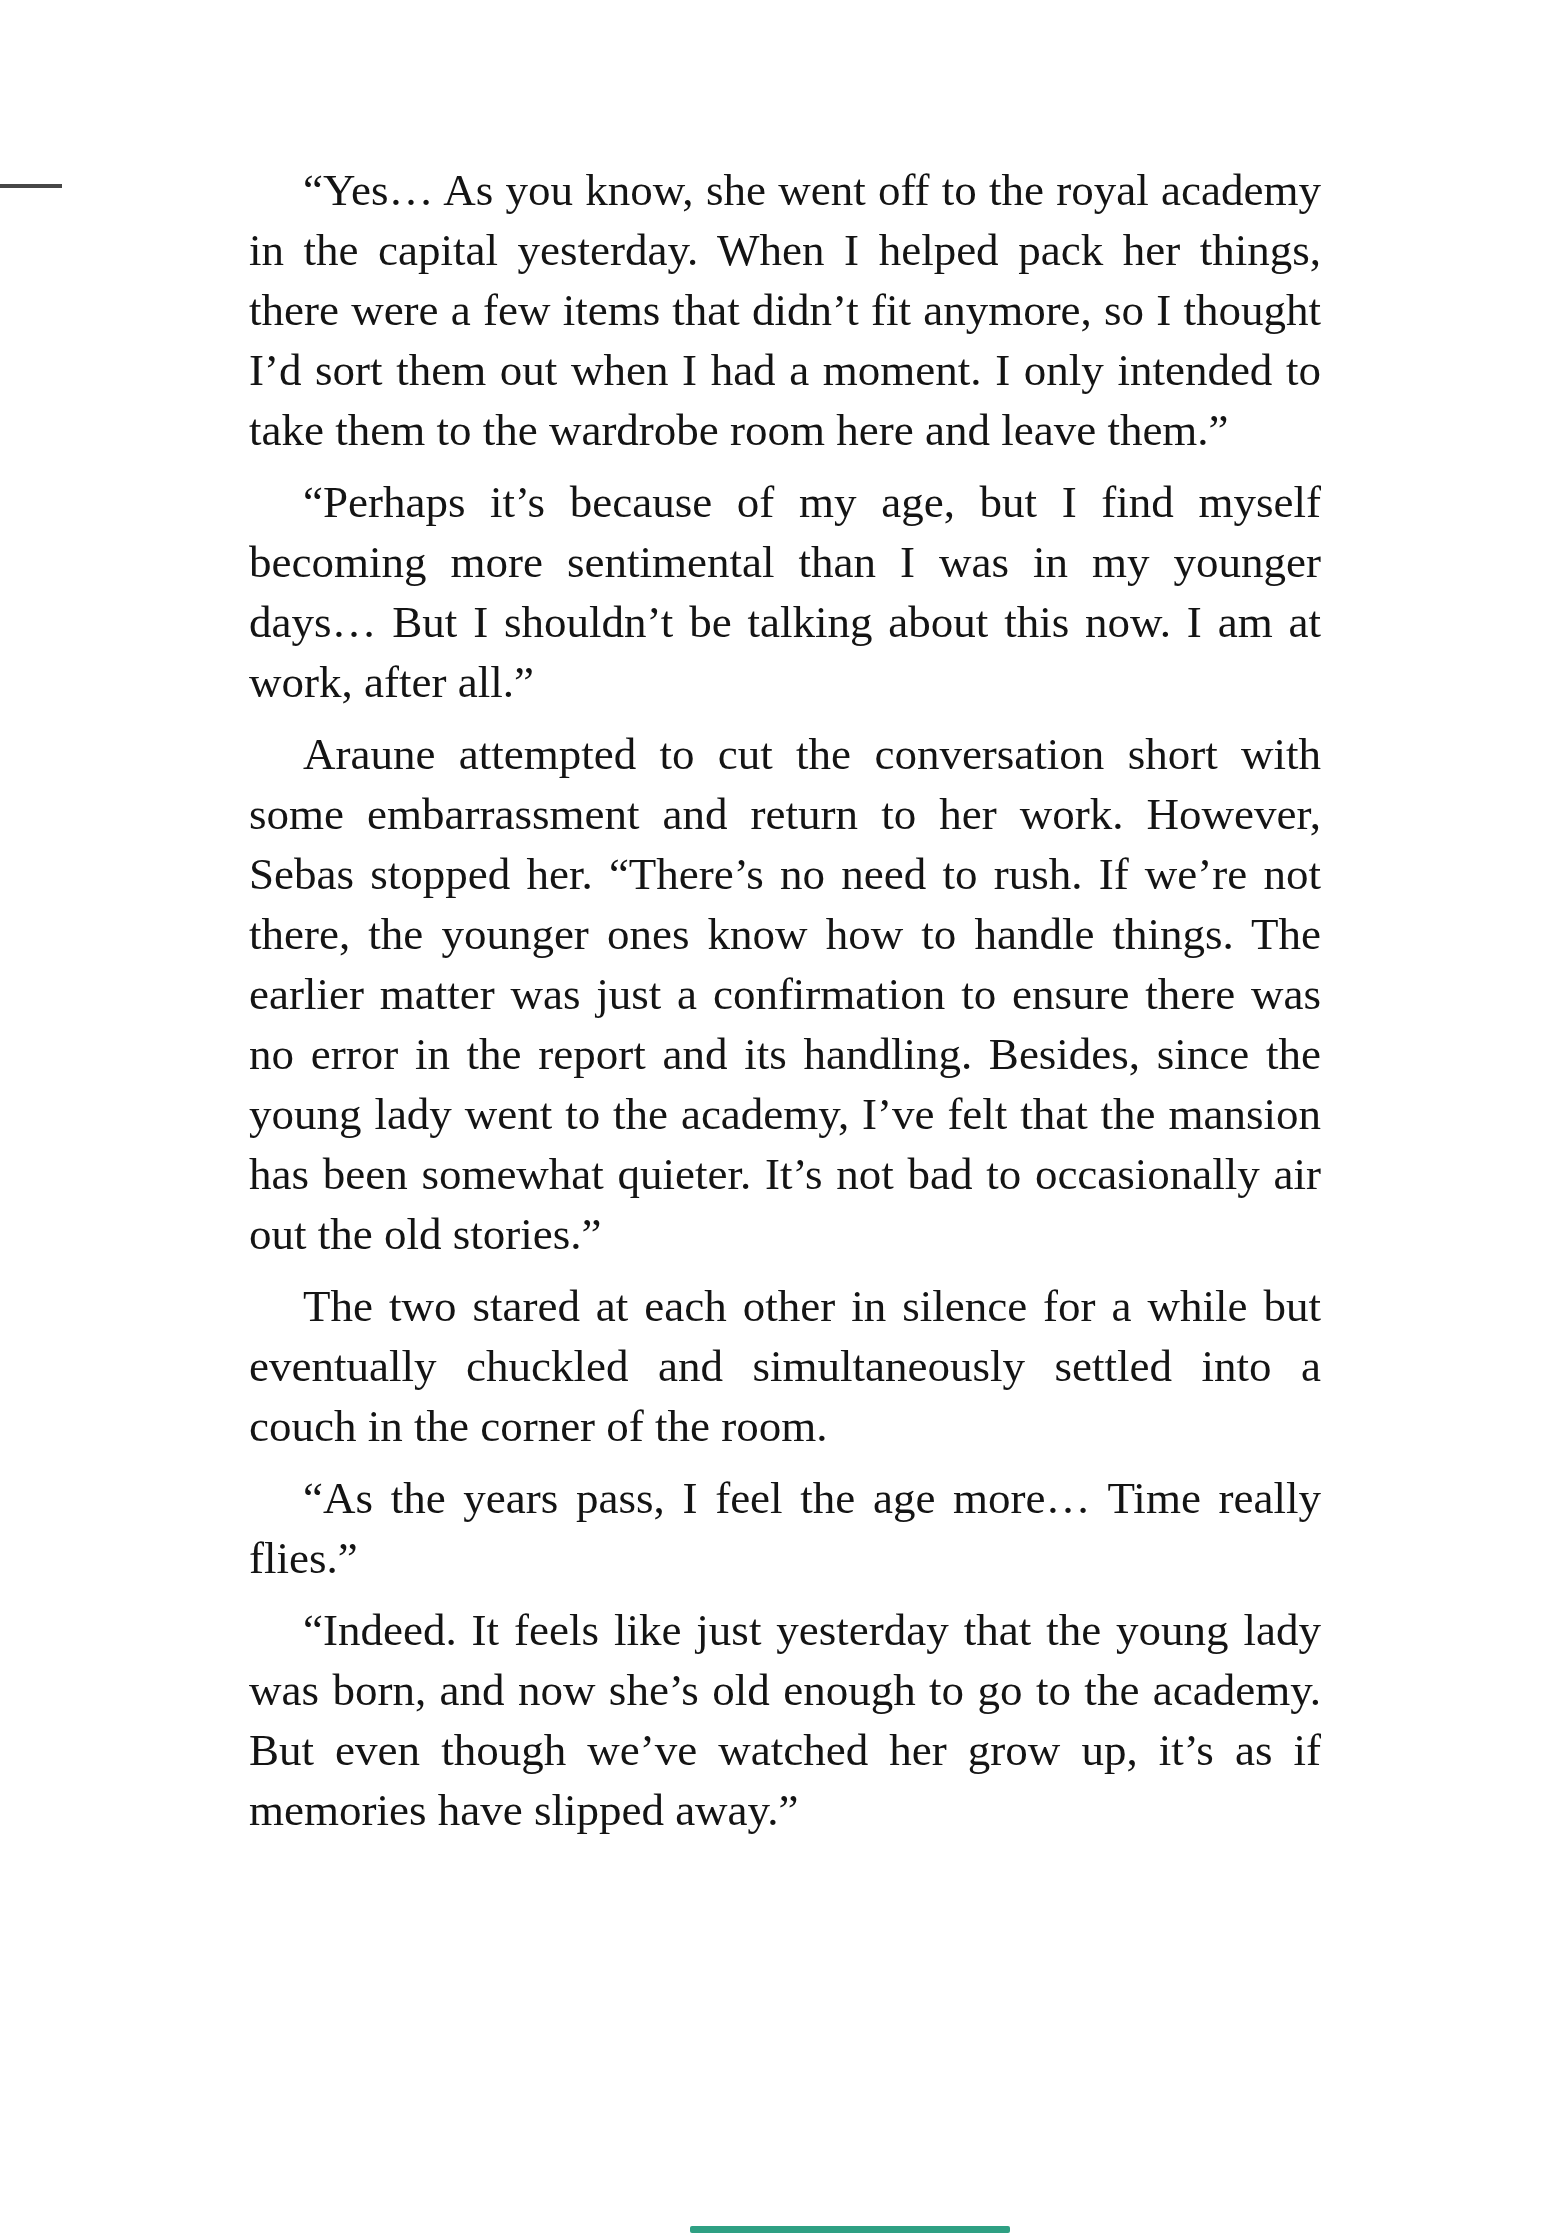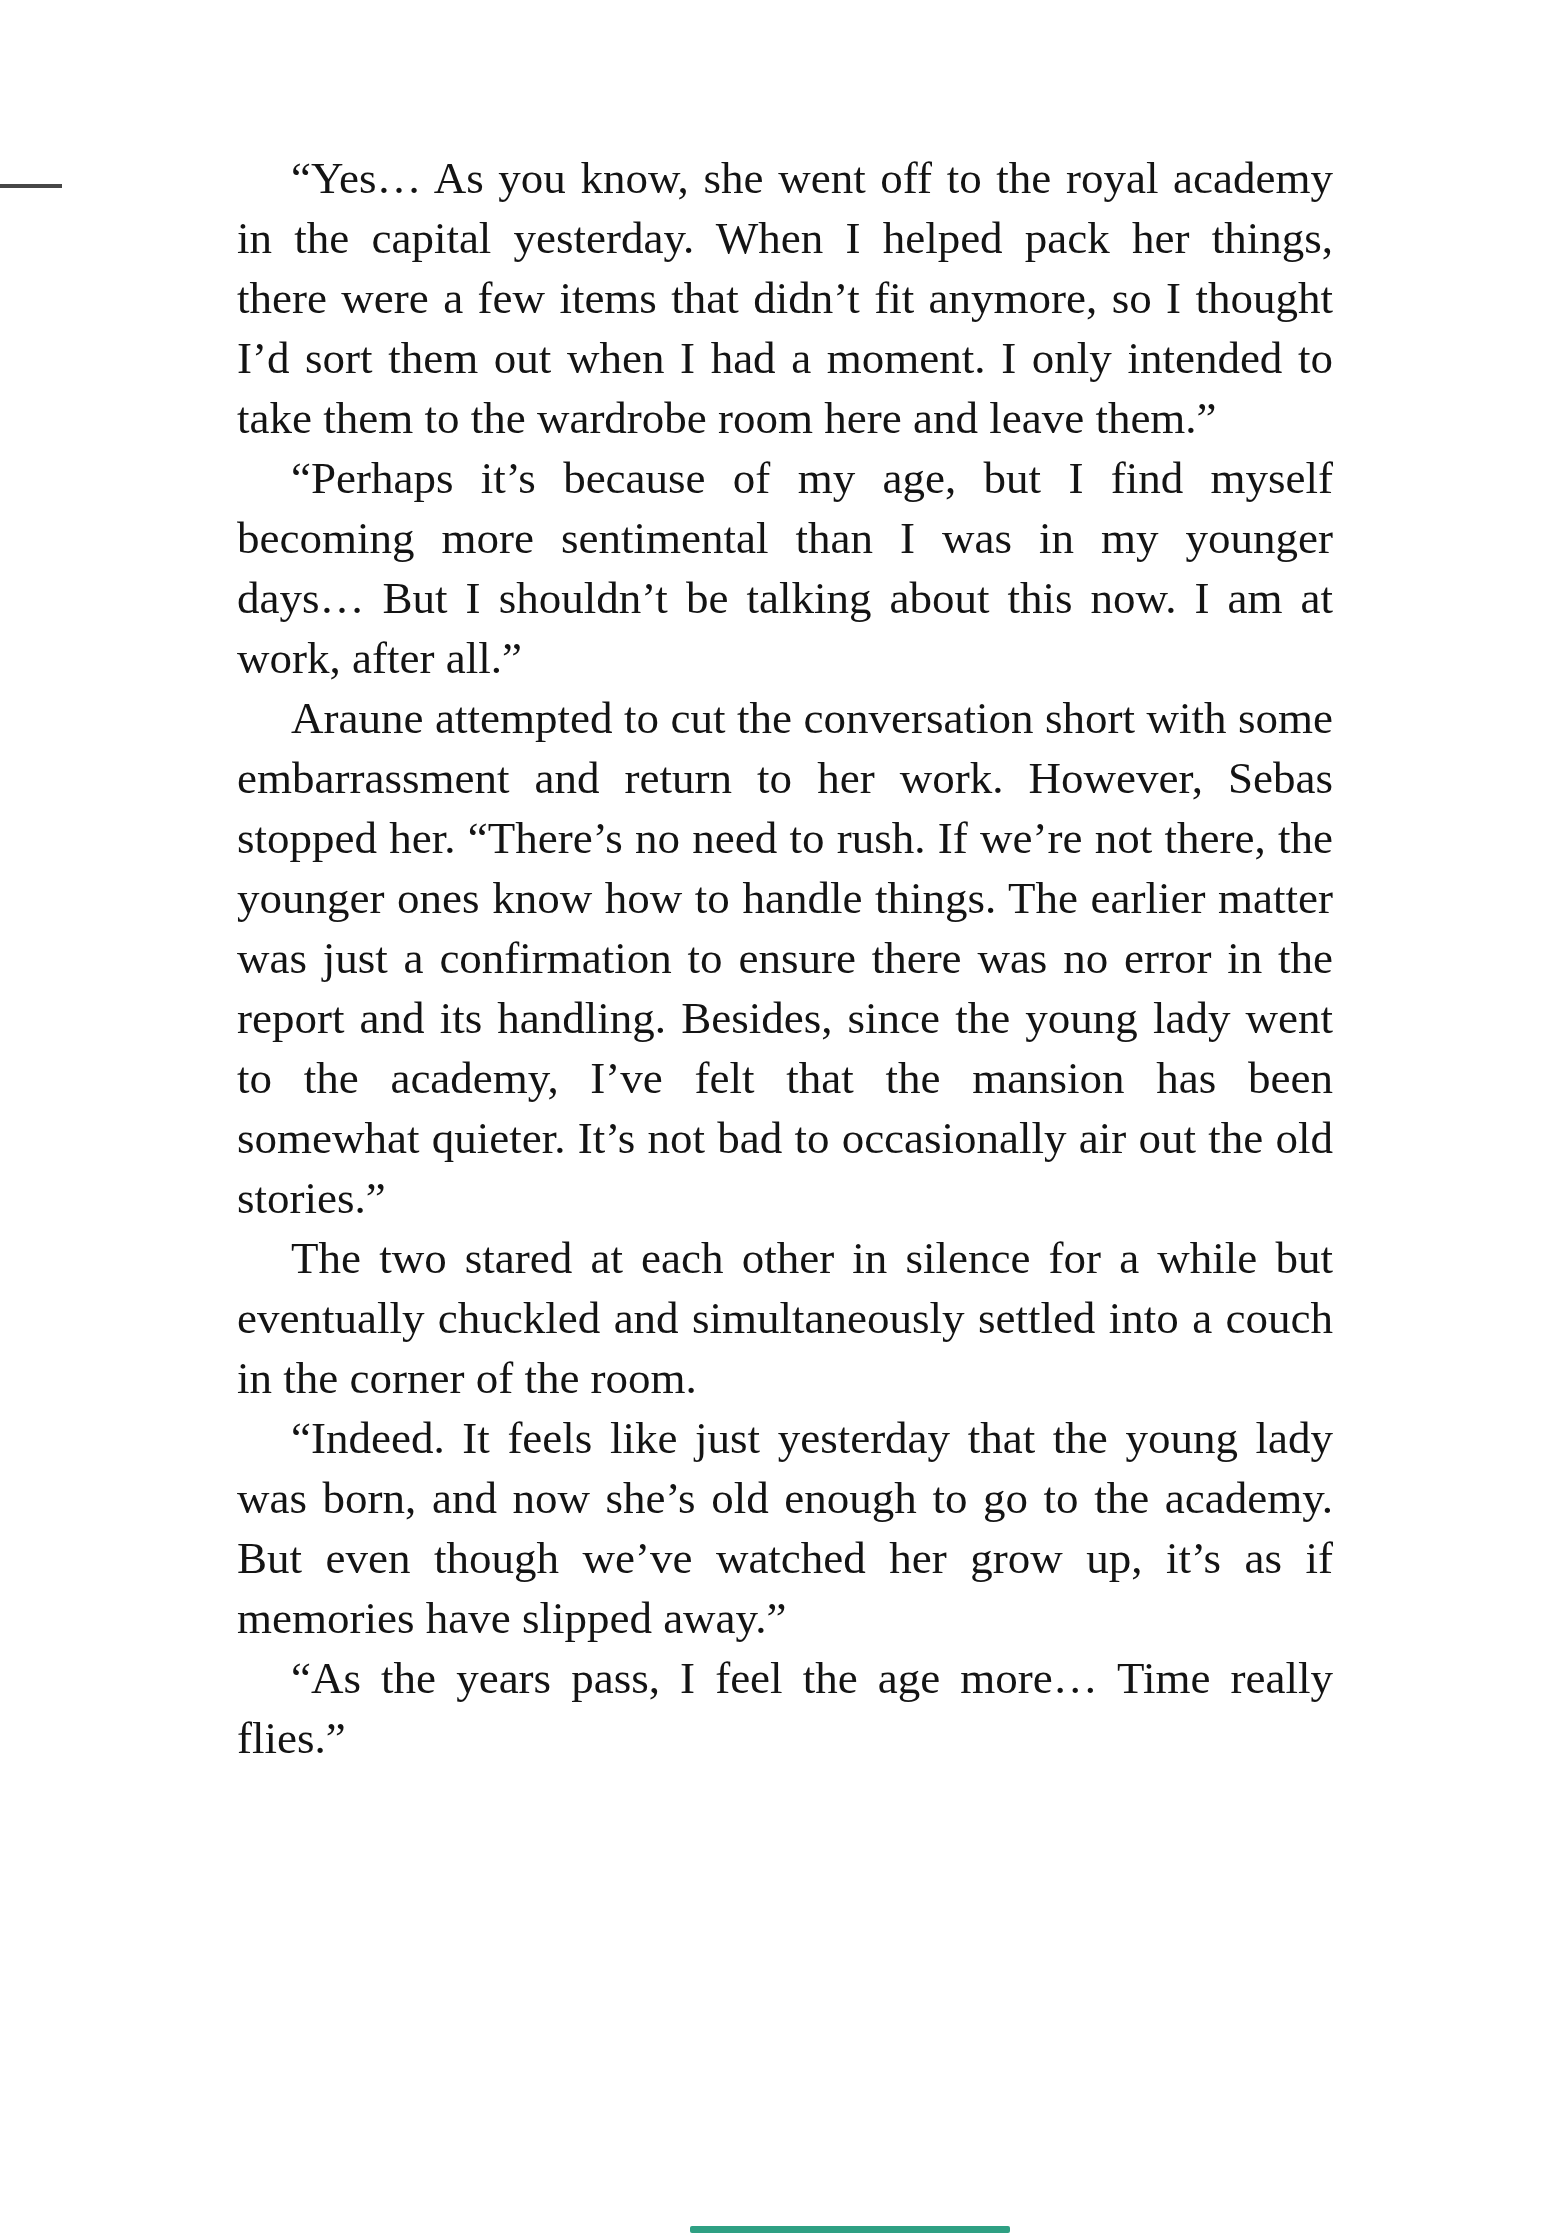--- a/index.html
+++ b/index.html
@@ -32,21 +32,21 @@
     left: 237px;
     top: 148px;
     width: 1096px;
     font-size: 45px;
     line-height: 60px;
     color: #141414;
     text-align: justify;
     text-justify: inter-word;
   }
   .text-column p {
-    margin: 0;
+    margin: 12px;
     padding: 0;
     text-indent: 54px;
   }
   .scroll-indicator {
     position: absolute;
     left: 690px;
     top: 2226px;
     width: 320px;
     height: 7px;
     border-radius: 2px;
@@ -57,19 +57,19 @@
 
 <div class="page">
 
   <div class="margin-dash" style="background: rgb(71, 71, 71);"></div>
 
   <div class="text-column" style="color: rgb(20, 20, 20);">
       <p>“Yes… As you know, she went off to the royal academy in the capital yesterday. When I helped pack her things, there were a few items that didn’t fit anymore, so I thought I’d sort them out when I had a moment. I only intended to take them to the wardrobe room here and leave them.”</p>
       <p>“Perhaps it’s because of my age, but I find myself becoming more sentimental than I was in my younger days… But I shouldn’t be talking about this now. I am at work, after all.”</p>
       <p>Araune attempted to cut the conversation short with some embarrassment and return to her work. However, Sebas stopped her. “There’s no need to rush. If we’re not there, the younger ones know how to handle things. The earlier matter was just a confirmation to ensure there was no error in the report and its handling. Besides, since the young lady went to the academy, I’ve felt that the mansion has been somewhat quieter. It’s not bad to occasionally air out the old stories.”</p>
       <p>The two stared at each other in silence for a while but eventually chuckled and simultaneously settled into a couch in the corner of the room.</p>
+      <p>“As the years pass, I feel the age more… Time really flies.”</p>
       <p>“Indeed. It feels like just yesterday that the young lady was born, and now she’s old enough to go to the academy. But even though we’ve watched her grow up, it’s as if memories have slipped away.”</p>
-      <p>“As the years pass, I feel the age more… Time really flies.”</p>
     </div>
 
   <div class="scroll-indicator" style="background: rgb(46, 160, 131);"></div>
 
 </div>
 
 </body></html>

